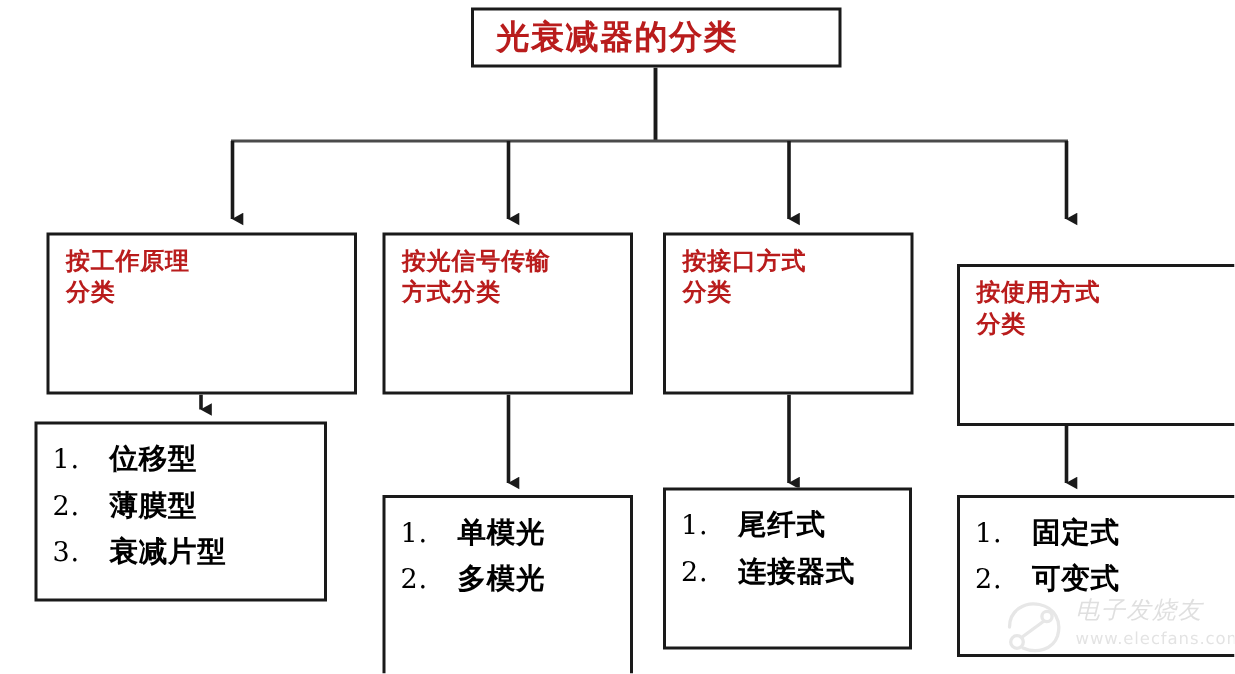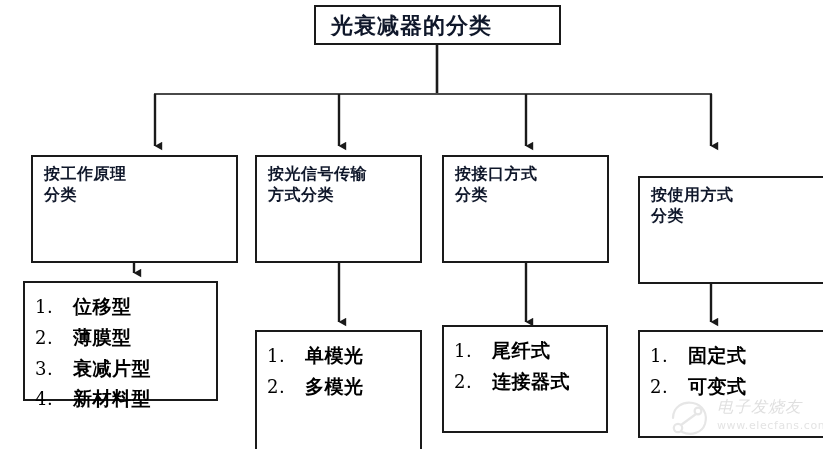--- a/index.html
+++ b/index.html
@@ -26,21 +26,21 @@
   }
   .node-box {
     position: absolute;
     box-sizing: border-box;
     border: 2px solid #1a1a1a;
     background: #ffffff;
     z-index: 3;
   }
   .node-text {
     font-family: "DejaVu Sans", "Liberation Sans", sans-serif;
-    color: #0f172a;
+    color: #b91c1c;
     white-space: pre-line;
     line-height: 1.32;
   }
   
   #node-title {
     left: 314px;
     top: 5px;
     width: 247px;
     height: 40px;
     border-width: 2px;
@@ -187,23 +187,20 @@
   <div class="node-box leaf-box" id="node-leaf-0">
     <ul class="list">
       <li>
         <span class="li-num">1.</span><span class="li-label">位移型</span>
       </li>
       <li>
         <span class="li-num">2.</span><span class="li-label">薄膜型</span>
       </li>
       <li>
         <span class="li-num">3.</span><span class="li-label">衰减片型</span>
-      </li>
-      <li>
-        <span class="li-num">4.</span><span class="li-label">新材料型</span>
       </li>
     </ul>
   </div>
 
   <div class="node-box leaf-box" id="node-leaf-1">
     <ul class="list">
       <li>
         <span class="li-num">1.</span><span class="li-label">单模光</span>
       </li>
       <li>

